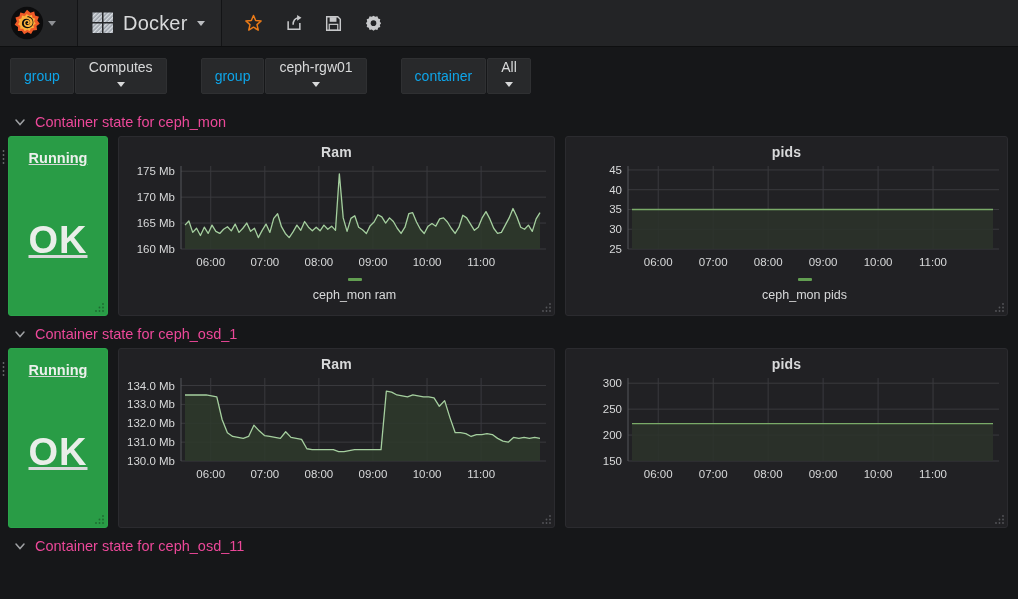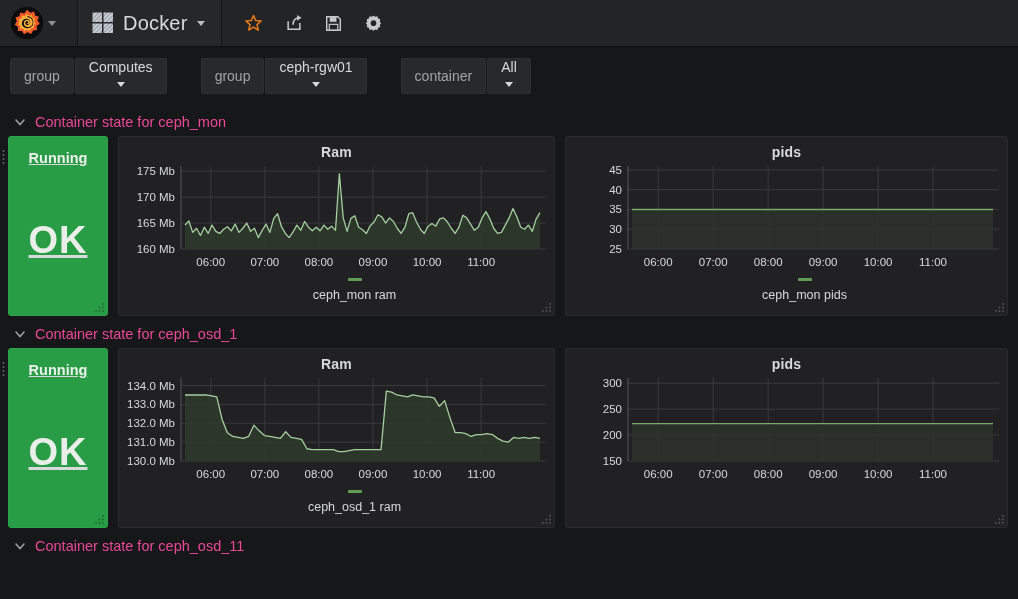--- a/index.html
+++ b/index.html
@@ -62,21 +62,21 @@
   }
   .var-group { display: flex; align-items: center; gap: 1px; }
   .var-label, .var-value {
     height: 36px; display: flex; align-items: center;
     background: #28292b;
     border: 1px solid #2f3032;
     font-size: 14px;
     padding: 0 13px;
     border-radius: 2px;
   }
-  .var-label { color: #a3a3a3; }
+  .var-label { color: #0ea5e9; }
   .var-value { color: #d8d9da; gap: 7px; cursor: pointer; flex-direction: column; }
   .var-value .caret { border-top-color: #d8d9da; }
   .var-gap { width: 14px; }
 
   
   .dash-body { padding: 0 8px; }
   .row-header {
     display: flex; align-items: center; gap: 9px;
     height: 28px; padding-left: 6px;
     margin-top: 4px;
@@ -395,24 +395,20 @@
             <text x="253.96296296296296" y="106" text-anchor="middle" fill="#d8d9da" font-size="11.5" font-family="&quot;Liberation Sans&quot;, sans-serif">09:00</text>
             <line x1="308.03703703703707" x2="308.03703703703707" y1="6" y2="89" stroke="#3a3a3e" stroke-width="1"></line>
             <text x="308.03703703703707" y="106" text-anchor="middle" fill="#d8d9da" font-size="11.5" font-family="&quot;Liberation Sans&quot;, sans-serif">10:00</text>
             <line x1="362.1111111111111" x2="362.1111111111111" y1="6" y2="89" stroke="#3a3a3e" stroke-width="1"></line>
             <text x="362.1111111111111" y="106" text-anchor="middle" fill="#d8d9da" font-size="11.5" font-family="&quot;Liberation Sans&quot;, sans-serif">11:00</text>
             <path d="M66.00 22.98 L71.30 22.98 L76.60 22.98 L81.90 22.98 L87.19 22.98 L92.49 23.92 L97.79 24.86 L103.09 47.50 L108.39 60.70 L113.69 64.48 L118.99 65.42 L124.28 66.36 L129.58 64.48 L134.88 53.16 L140.18 58.82 L145.48 63.53 L150.78 64.48 L156.07 65.42 L161.37 66.36 L166.67 59.76 L171.97 65.42 L177.27 66.36 L182.57 67.31 L187.87 76.74 L193.16 77.68 L198.46 77.68 L203.76 77.68 L209.06 77.68 L214.36 77.68 L219.66 79.57 L224.96 79.57 L230.25 78.62 L235.55 77.68 L240.85 77.68 L246.15 77.68 L251.45 77.68 L256.75 77.68 L262.04 77.68 L267.34 19.20 L272.64 20.15 L277.94 22.98 L283.24 23.92 L288.54 24.86 L293.84 22.98 L299.13 23.92 L304.43 24.86 L309.73 24.86 L315.03 25.81 L320.33 34.30 L325.63 28.64 L330.93 45.61 L336.22 60.70 L341.52 60.70 L346.82 61.65 L352.12 64.48 L357.42 62.59 L362.72 62.59 L368.01 61.65 L373.31 62.59 L378.61 66.36 L383.91 69.19 L389.21 70.14 L394.51 65.42 L399.81 66.36 L405.10 65.42 L410.40 66.36 L415.70 65.42 L421.00 66.36 L421.00 89 L66.00 89 Z" fill="#2e3a2b" fill-opacity="0.85" stroke="none"></path>
             <path d="M66.00 22.98 L71.30 22.98 L76.60 22.98 L81.90 22.98 L87.19 22.98 L92.49 23.92 L97.79 24.86 L103.09 47.50 L108.39 60.70 L113.69 64.48 L118.99 65.42 L124.28 66.36 L129.58 64.48 L134.88 53.16 L140.18 58.82 L145.48 63.53 L150.78 64.48 L156.07 65.42 L161.37 66.36 L166.67 59.76 L171.97 65.42 L177.27 66.36 L182.57 67.31 L187.87 76.74 L193.16 77.68 L198.46 77.68 L203.76 77.68 L209.06 77.68 L214.36 77.68 L219.66 79.57 L224.96 79.57 L230.25 78.62 L235.55 77.68 L240.85 77.68 L246.15 77.68 L251.45 77.68 L256.75 77.68 L262.04 77.68 L267.34 19.20 L272.64 20.15 L277.94 22.98 L283.24 23.92 L288.54 24.86 L293.84 22.98 L299.13 23.92 L304.43 24.86 L309.73 24.86 L315.03 25.81 L320.33 34.30 L325.63 28.64 L330.93 45.61 L336.22 60.70 L341.52 60.70 L346.82 61.65 L352.12 64.48 L357.42 62.59 L362.72 62.59 L368.01 61.65 L373.31 62.59 L378.61 66.36 L383.91 69.19 L389.21 70.14 L394.51 65.42 L399.81 66.36 L405.10 65.42 L410.40 66.36 L415.70 65.42 L421.00 66.36" fill="none" stroke="#a5cf9f" stroke-width="1.3" stroke-linejoin="round"></path>
             <line x1="62" x2="62" y1="6" y2="89" stroke="#55565a" stroke-width="1"></line>
           </svg>
       </div>
-      <div class="legend">
-        <span class="legend-marker"></span>
-        <span>ceph_osd_1 ram</span>
-      </div>
       <svg class="resize-handle" viewBox="0 0 11 11">
         <circle cx="9" cy="9" r="0.9" fill="#55565a"></circle>
           <circle cx="5.5" cy="9" r="0.9" fill="#55565a"></circle>
         <circle cx="2" cy="9" r="0.9" fill="#55565a"></circle>
           <circle cx="9" cy="5.5" r="0.9" fill="#55565a"></circle>
         <circle cx="5.5" cy="5.5" r="0.9" fill="#55565a"></circle>
           <circle cx="9" cy="2" r="0.9" fill="#55565a"></circle>
       </svg>
     </div>
 

